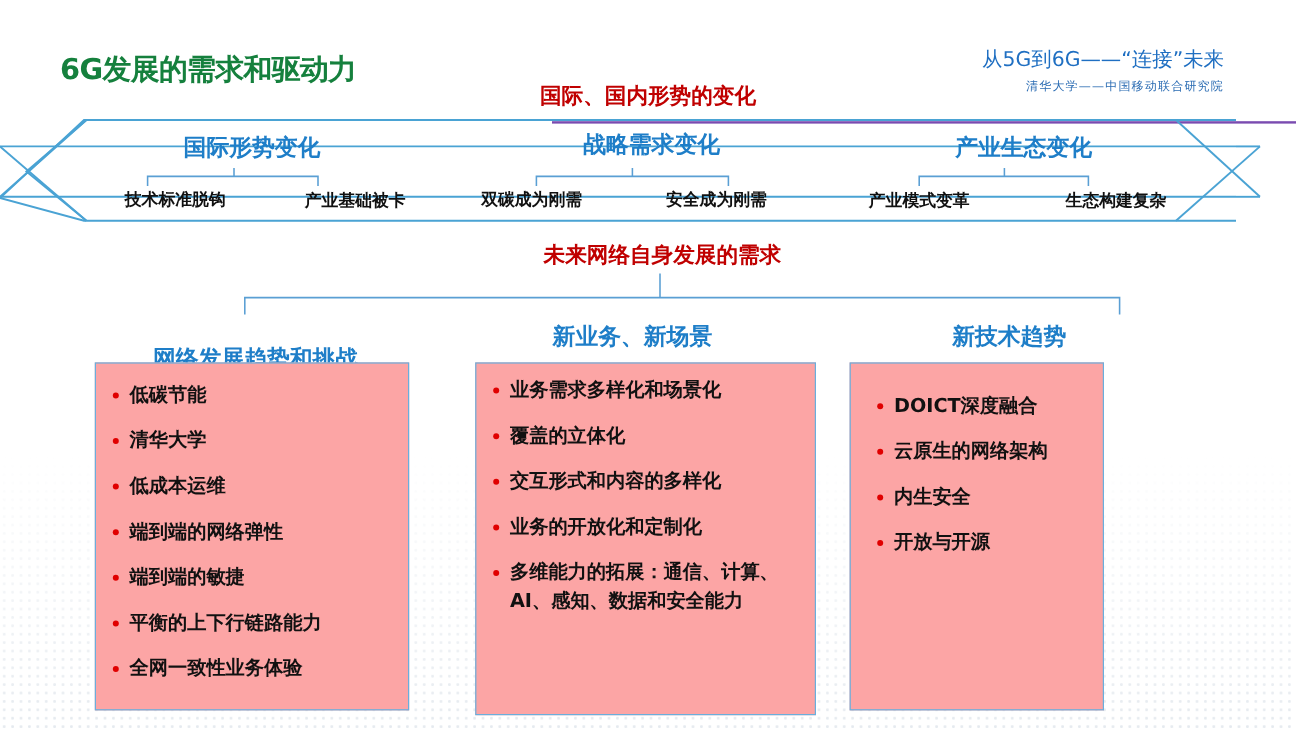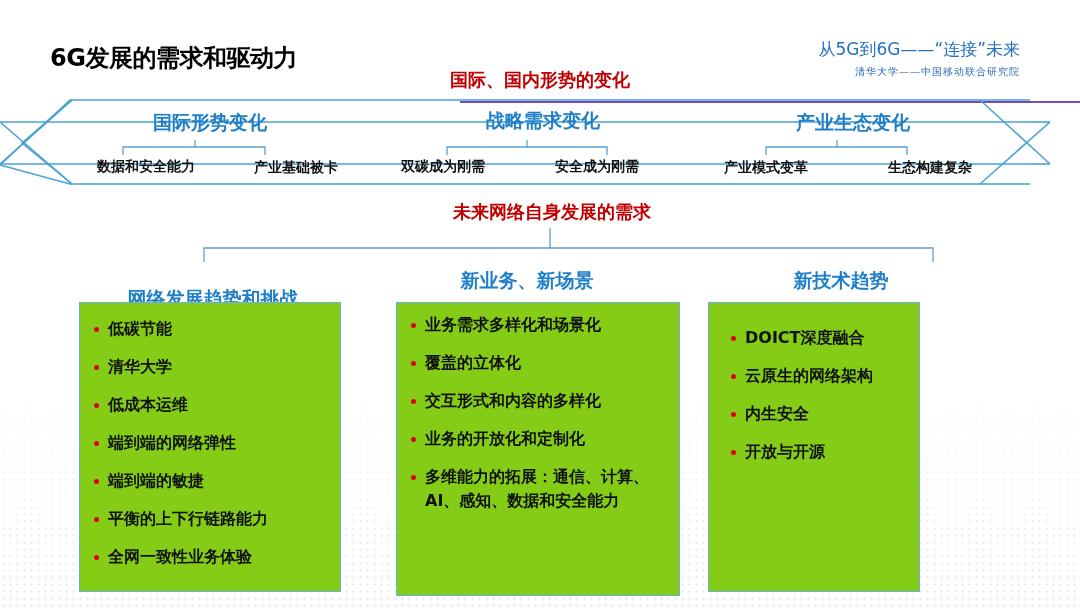--- a/index.html
+++ b/index.html
@@ -11,21 +11,21 @@
     .dots {
       position: absolute; left: 0; right: 0; bottom: 0; height: 230px;
       background:
         radial-gradient(circle, rgba(150,170,190,0.35) 1px, transparent 1.3px) 0 0 / 7px 7px;
       -webkit-mask-image: linear-gradient(to top, rgba(0,0,0,0.7), transparent);
       mask-image: linear-gradient(to top, rgba(0,0,0,0.7), transparent);
       pointer-events: none;
     }
     .page-title {
       position: absolute; left: 50px; top: 42px;
-      font-size: 24px; font-weight: bold; color: #000000;
+      font-size: 24px; font-weight: bold; color: #15803d;
       letter-spacing: -0.5px;
     }
     .brand {
       position: absolute; right: 60px; top: 38px; text-align: right;
     }
     .brand .main {
       font-size: 17px; font-weight: normal; color: #1f6fc2;
     }
     .brand .sub {
       font-family: "DejaVu Serif", serif;
@@ -47,21 +47,21 @@
     .cat-item {
       position: absolute; font-size: 14px; font-weight: bold; color: #111;
       transform: translateX(-50%); white-space: nowrap;
     }
     .col-title {
       position: absolute; font-size: 19px; font-weight: bold; color: #1e7ec8;
       transform: translateX(-50%); white-space: nowrap; top: 268px;
     }
     .panel {
       position: absolute; top: 302px; height: 290px;
-      background: #84cc16; border: 1.5px solid #6aaedc;
+      background: #fca5a5; border: 1.5px solid #6aaedc;
       box-sizing: border-box;
     }
     .panel ul { list-style: none; margin: 0; padding: 0; }
     .panel li {
       position: relative; font-size: 16px; font-weight: bold; color: #111;
       padding-left: 16px; line-height: 24px; margin-bottom: 14px;
     }
     .panel li::before {
       content: ""; position: absolute; left: 2px; top: 10px;
       width: 5px; height: 5px; border-radius: 50%; background: #e00000;
@@ -112,21 +112,21 @@
 
     <polyline points="204,262 204,248 933,248 933,262"></polyline>
     <line x1="550" y1="228" x2="550" y2="248"></line>
   </g>
 </svg>
 
 <div class="cat-title" style="left:210px; top:110px;">国际形势变化</div>
 <div class="cat-title" style="left:543px; top:108px;">战略需求变化</div>
 <div class="cat-title" style="left:853px; top:110px;">产业生态变化</div>
 
-<div class="cat-item" style="left:146px; top:158px;">数据和安全能力</div>
+<div class="cat-item" style="left:146px; top:158px;">技术标准脱钩</div>
 <div class="cat-item" style="left:296px; top:159px;">产业基础被卡</div>
 <div class="cat-item" style="left:443px; top:158px;">双碳成为刚需</div>
 <div class="cat-item" style="left:597px; top:158px;">安全成为刚需</div>
 <div class="cat-item" style="left:766px; top:159px;">产业模式变革</div>
 <div class="cat-item" style="left:930px; top:159px;">生态构建复杂</div>
 
 <div class="red-heading" style="left:552px; top:200px;">未来网络自身发展的需求</div>
 
 <div class="col-title" style="left:213px;margin-top:18px;">网络发展趋势和挑战</div>
 <div class="col-title" style="left:527px;">新业务、新场景</div>

